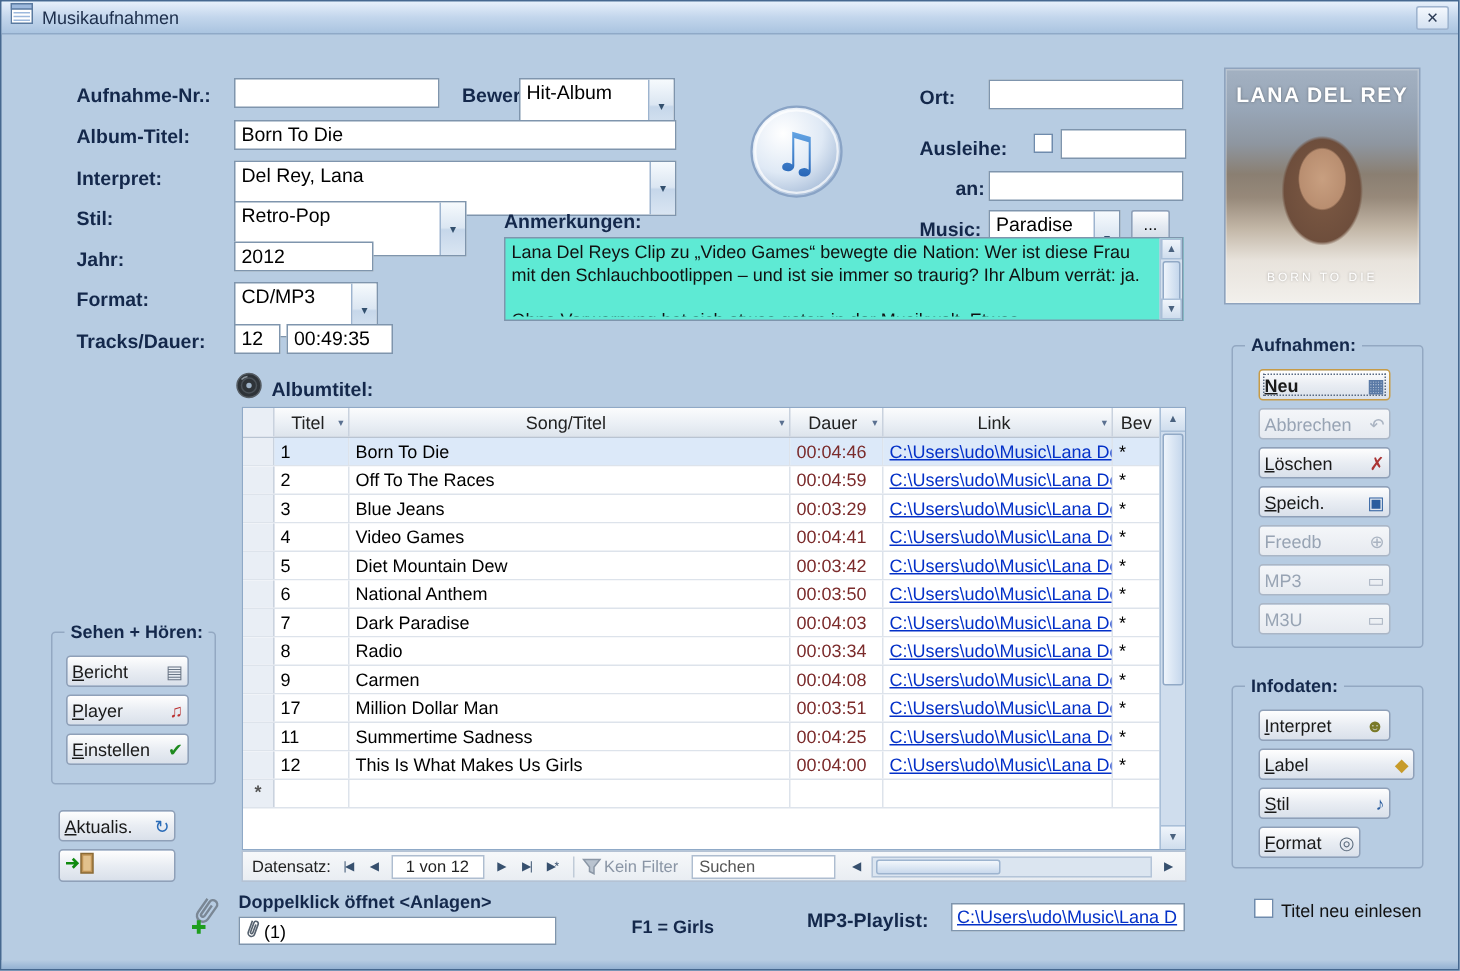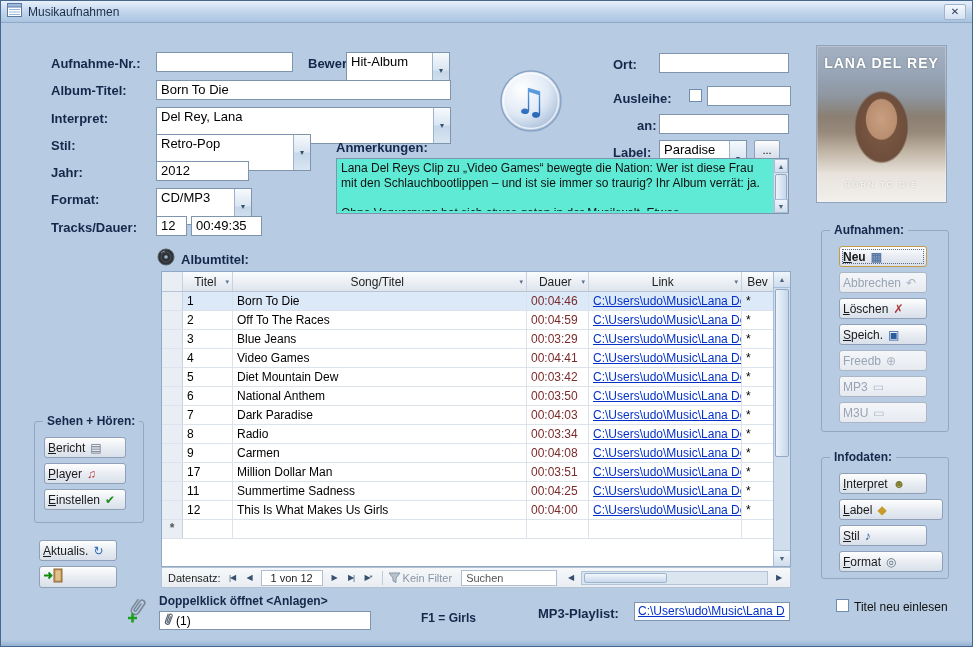--- a/index.html
+++ b/index.html
@@ -78,21 +78,21 @@
                   font-size:8px; letter-spacing:2px; text-shadow:0 0 2px rgba(0,0,0,.3); }
 
   
   .groupbox { position:absolute; border:1px solid #93a8c2; border-radius:3px; }
   .gb-title { position:absolute; top:-8px; left:8px; background:#b7cce2; padding:0 4px;
               font-size:12px; font-weight:bold; color:#14284b; white-space:nowrap; }
   .gb-sh   { left:33px;  top:420px; width:110px; height:102px; }
   .gb-auf  { left:820px; top:229px; width:128px; height:202px; }
   .gb-info { left:820px; top:456px; width:128px; height:122px; }
 
-  .pbtn { position:absolute; height:21px; display:flex; align-items:center; justify-content:flex-start;
+  .pbtn { position:absolute; height:21px; display:flex; align-items:center; justify-content:space-between;
           gap:5px; font-size:12px; color:#1a1a1a; border:1px solid #8fa0b8; border-radius:3px;
           background:linear-gradient(#fefefe,#e9edf3 50%,#d9e0ea); padding:0 3px; white-space:nowrap; }
   .pbtn .btxt { display:inline-block; }
   .pbtn.accel .btxt::first-letter { text-decoration:underline; }
   .pbtn .bic { font-size:12px; line-height:1; }
   .pbtn.disabled { color:#98a4b4; border-color:#aab6c6;
                    background:linear-gradient(#f4f6f9,#e6eaf0); }
   .pbtn.disabled .bic { color:#aab4c2 !important; }
   .pbtn.focused { font-weight:bold; outline:1px dotted #5a6b82; outline-offset:-4px; border-color:#c79b46; }
 
@@ -102,21 +102,21 @@
   .b-neu     { left:17px; top:15px;  width:88px; }
   .b-abbr    { left:17px; top:41px;  width:88px; }
   .b-loesch  { left:17px; top:67px;  width:88px; }
   .b-speich  { left:17px; top:93px;  width:88px; }
   .b-freedb  { left:17px; top:119px; width:88px; }
   .b-mp3     { left:17px; top:145px; width:88px; }
   .b-m3u     { left:17px; top:171px; width:88px; }
   .b-iinterp { left:17px; top:15px; width:88px; }
   .b-ilabel  { left:17px; top:41px; width:104px; }
   .b-istil   { left:17px; top:67px; width:88px; }
-  .b-iformat { left:17px; top:93px; width:104px; }
+  .b-iformat { left:17px; top:93px; width:68px; }
   .b-aktual  { left:38px; top:539px; width:78px; }
   .b-exit    { left:38px; top:565px; width:78px; height:22px; }
 
   .ic-neu{color:#5a7aa6;} .ic-abbr{color:#8a6a3a;} .ic-loesch{color:#a33;} .ic-speich{color:#2b5d9e;}
   .ic-freedb{color:#2b6cb8;} .ic-folder{color:#caa14f;} .ic-bericht{color:#6a7686;} .ic-player{color:#b33;}
   .ic-einst{color:#1d8a1d;} .ic-pers{color:#7a7a28;} .ic-tag{color:#c79b2a;} .ic-note{color:#2b5d9e;}
   .ic-disc{color:#5a6a7c;} .ic-refresh{color:#2b6cb8;}
 
   
   .vinyl { position:absolute; left:156px; top:247px; }
@@ -261,21 +261,21 @@
   <span class="lbl l-ort">Ort:</span>
   <div class="tbox i-ort"></div>
 
   <span class="lbl l-ausl">Ausleihe:</span>
   <span class="cb cb-ausl"></span>
   <div class="tbox i-ausl"></div>
 
   <span class="lbl l-an">an:</span>
   <div class="tbox i-an"></div>
 
-  <span class="lbl l-label">Label:</span>
+  <span class="lbl l-label">Music:</span>
   <div class="combo c-label">
     <span class="cval">Paradise</span>
     <span class="cdd">▾</span>
   </div>
   <div class="b-labelmore">...</div>
 
   <span class="lbl l-anmerk">Anmerkungen:</span>
   <div class="anmerk-box">
     <div class="anmerk-text">Lana Del Reys Clip zu „Video Games“ bewegte die Nation: Wer ist diese Frau mit den Schlauchbootlippen – und ist sie immer so traurig? Ihr Album verrät: ja.
 

